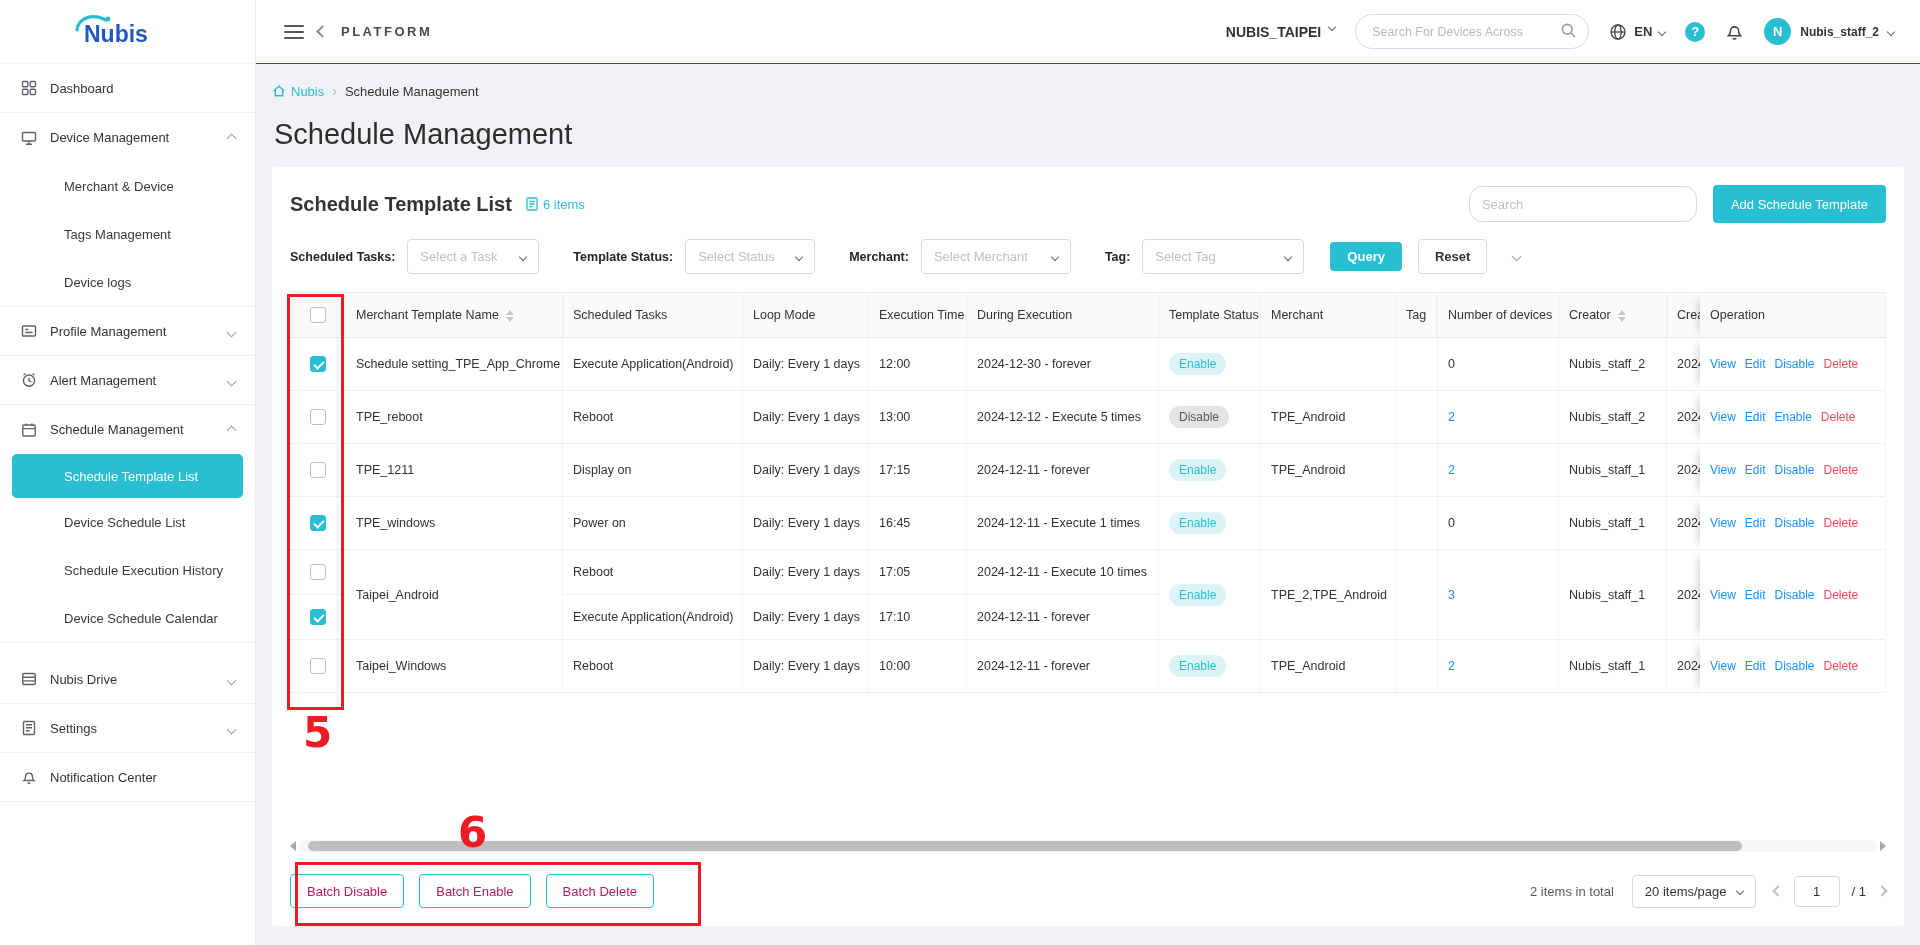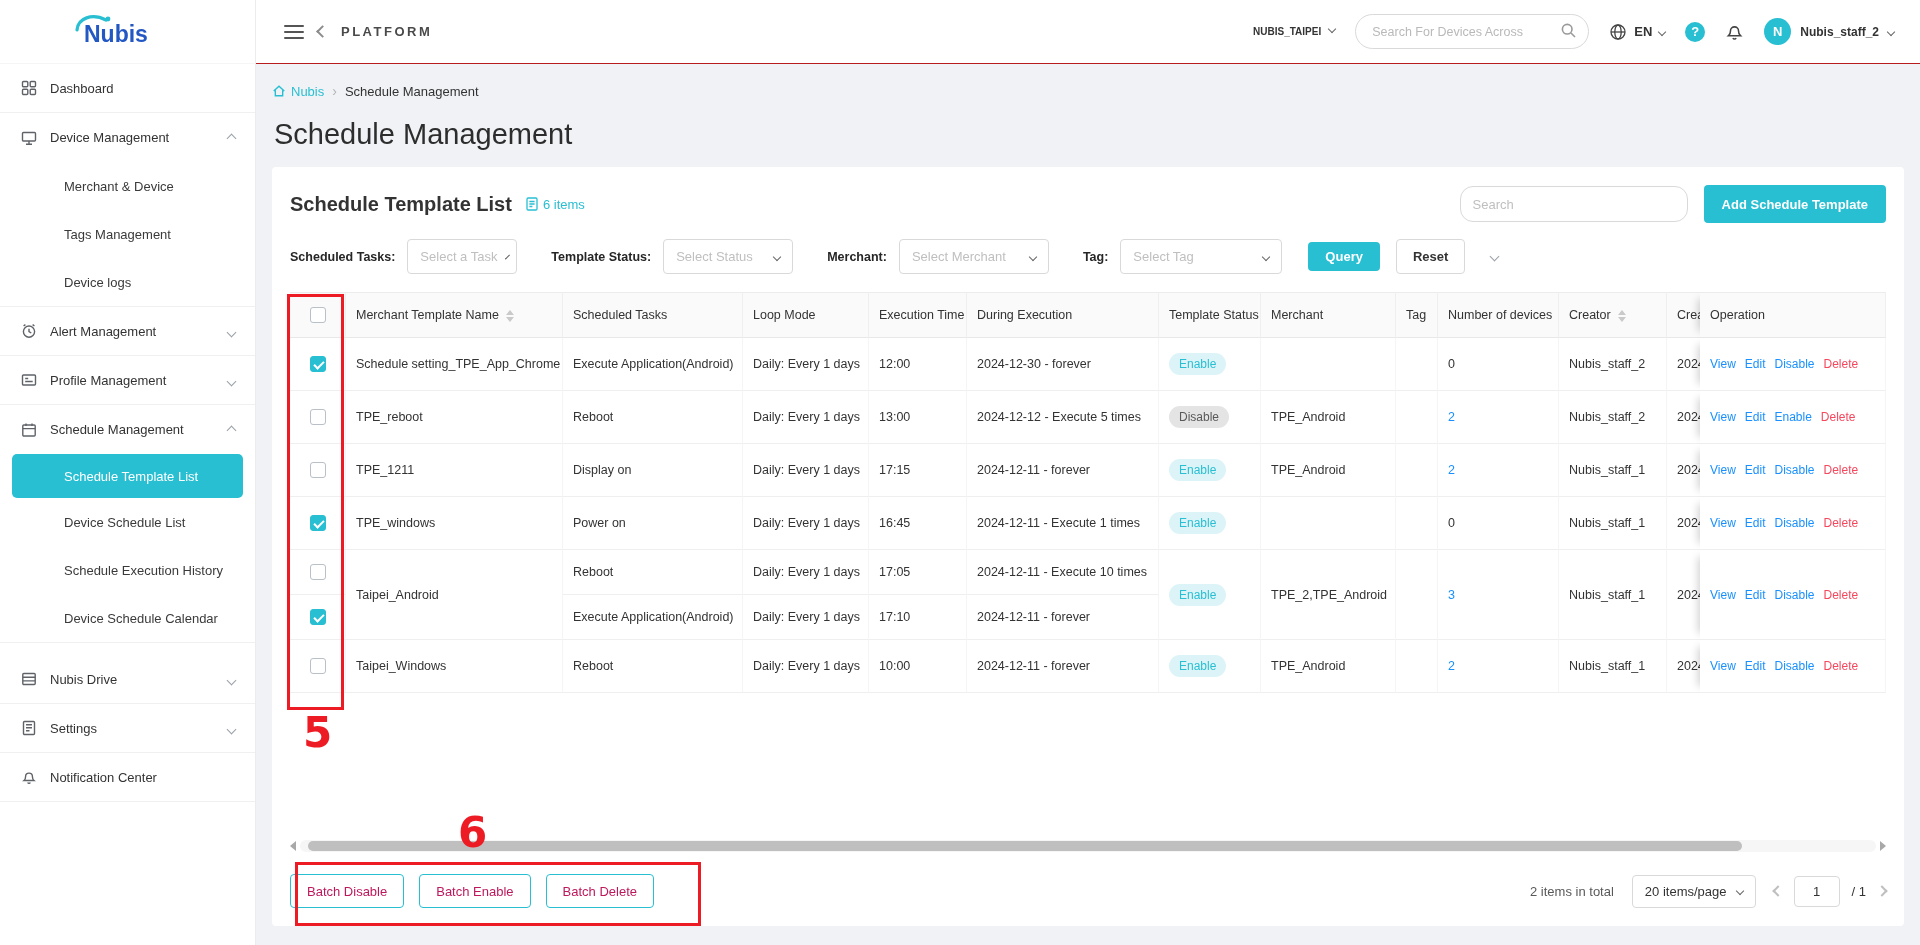--- a/index.html
+++ b/index.html
@@ -23,21 +23,21 @@
   .gap-top { margin-top:12px; }
 
   
   .main { flex:1; display:flex; flex-direction:column; min-width:0; }
   .topbar { height:64px; background:#fff; display:flex; align-items:center; padding:0 26px 0 28px; border-bottom:1px solid #b91c1c; gap:14px; }
   .hamburger { width:20px; display:flex; flex-direction:column; gap:4px; cursor:pointer; }
   .hamburger i { height:2px; background:#555; border-radius:1px; }
   .back-chev { width:9px; height:9px; border-left:2px solid #8c8c8c; border-bottom:2px solid #8c8c8c; transform:rotate(45deg); cursor:pointer; }
   .platform { font-size:13px; letter-spacing:2.5px; color:#4a4a4a; font-weight:600; }
   .top-right { margin-left:auto; display:flex; align-items:center; gap:20px; }
-  .org { display:flex; align-items:flex-start; gap:8px; font-size:10px; font-weight:700; color:#333; cursor:pointer; }
+  .org { display:flex; align-items:flex-start; gap:8px; font-size:14px; font-weight:700; color:#333; cursor:pointer; }
   .chev.sm { width:6px; height:6px; border-color:#666; }
   .top-search { position:relative; }
   .top-search input { width:234px; height:35px; border:1px solid #d9d9d9; border-radius:18px; padding:0 36px 0 16px; font-size:12.5px; color:#333; outline:none; font-family:inherit; }
   .top-search input::placeholder { color:#b9b9b9; }
   .top-search .mag { position:absolute; right:12px; top:8px; }
   .lang { display:flex; align-items:center; gap:7px; font-size:13px; font-weight:600; cursor:pointer; }
   .q-circle { width:20px; height:20px; border-radius:50%; background:#29bfd2; color:#fff; font-size:13px; font-weight:700; display:flex; align-items:center; justify-content:center; cursor:pointer; }
   .bell { cursor:pointer; display:flex; }
   .user-chip { display:flex; align-items:center; gap:9px; cursor:pointer; }
   .avatar { width:27px; height:27px; border-radius:50%; background:#29bfd2; color:#fff; font-size:13px; font-weight:700; display:flex; align-items:center; justify-content:center; }
@@ -51,21 +51,21 @@
   .breadcrumb .cur { color:#333; }
   .page-title { font-size:29px; font-weight:500; color:#2d2d2d; margin:14px 0 16px 2px; }
 
   .panel { background:#fff; border-radius:4px; padding:18px; min-height:758px; position:relative; }
   .panel-head { display:flex; align-items:center; }
   .panel-title { font-size:20px; font-weight:700; color:#333; }
   .items-badge { display:flex; align-items:center; gap:5px; margin-left:14px; color:#29bfd2; font-size:13px; }
   .panel-head-right { margin-left:auto; display:flex; align-items:center; gap:16px; }
   .panel-search input { width:228px; height:36px; border:1px solid #d9d9d9; border-radius:13px; padding:0 12px; font-size:13px; outline:none; font-family:inherit; }
   .panel-search input::placeholder { color:#bfbfbf; }
-  .btn-primary { background:#29bfd2; color:#fff; border:none; border-radius:4px; height:38px; padding:0 18px; font-size:13px; font-weight:700; cursor:pointer; font-family:inherit; }
+  .btn-primary { background:#29bfd2; color:#fff; border:none; border-radius:4px; height:38px; padding:0 18px; font-size:13px; font-weight:400; cursor:pointer; font-family:inherit; }
 
   .filters { display:flex; align-items:center; gap:12px; margin-top:16px; }
   .f-label { font-size:12.5px; font-weight:700; color:#262626; white-space:nowrap; }
   .select { height:35px; border:1px solid #d9d9d9; border-radius:4px; display:flex; align-items:center; padding:0 12px; gap:10px; cursor:pointer; background:#fff; }
   .select .ph { color:#bfbfbf; font-size:13px; white-space:nowrap; flex:1; }
   .f-gap { width:10px; }
   .btn-query { background:#29bfd2; color:#fff; border:none; border-radius:4px; height:29px; padding:0 17px; font-size:13px; font-weight:600; cursor:pointer; margin-left:14px; font-family:inherit; }
   .btn-reset { background:#fff; color:#333; border:1px solid #d9d9d9; border-radius:4px; height:35px; padding:0 16px; font-size:13px; font-weight:600; cursor:pointer; margin-left:4px; font-family:inherit; }
   .filters .collapse-chev { margin-left:14px; cursor:pointer; }
 
@@ -172,36 +172,36 @@
             <span>Tags Management</span>
           </div>
         <div class="sub-item">
             <span>Device logs</span>
           </div>
       </div>
 
       <div class="nav-item divided">
         <span class="ico">
           <svg width="16" height="16" viewBox="0 0 16 16" fill="none" stroke-width="1.4">
+              <rect x="1.5" y="3" width="13" height="10" rx="1"></rect>
+              <path d="M4.2 6.5 h3 M4.2 9.5 h7.5"></path>
+            </svg>
+        </span>
+        <span>Profile Management</span>
+        <span class="chev"></span>
+      </div>
+
+      <div class="nav-item divided">
+        <span class="ico">
+          <svg width="16" height="16" viewBox="0 0 16 16" fill="none" stroke-width="1.4">
               <circle cx="8" cy="8.6" r="5.6"></circle>
               <path d="M8 5.8 V8.6 L10.3 10 M2.6 2.8 L4.4 1.6 M13.4 2.8 L11.6 1.6"></path>
             </svg>
         </span>
         <span>Alert Management</span>
-        <span class="chev"></span>
-      </div>
-
-      <div class="nav-item divided">
-        <span class="ico">
-          <svg width="16" height="16" viewBox="0 0 16 16" fill="none" stroke-width="1.4">
-              <rect x="1.5" y="3" width="13" height="10" rx="1"></rect>
-              <path d="M4.2 6.5 h3 M4.2 9.5 h7.5"></path>
-            </svg>
-        </span>
-        <span>Profile Management</span>
         <span class="chev"></span>
       </div>
 
       <div class="nav-item">
         <span class="ico">
           <svg width="16" height="16" viewBox="0 0 16 16" fill="none" stroke-width="1.4">
               <rect x="1.8" y="3" width="12.4" height="11" rx="1"></rect>
               <path d="M5 1.4 V4 M11 1.4 V4 M1.8 6.6 h12.4"></path>
             </svg>
         </span>
@@ -335,21 +335,21 @@
           <div class="panel-head-right">
             <span class="panel-search">
               <input type="text" placeholder="Search" style="">
             </span>
             <button class="btn-primary">Add Schedule Template</button>
           </div>
         </div>
 
         <div class="filters">
           <span class="f-label">Scheduled Tasks:</span>
-          <div class="select" style="width:110px">
+          <div class="select" style="width:132px">
             <span class="ph">Select a Task</span>
             <span class="chev sm"></span>
           </div>
           <span class="f-gap"></span>
           <span class="f-label">Template Status:</span>
           <div class="select" style="width:130px">
             <span class="ph">Select Status</span>
             <span class="chev sm"></span>
           </div>
           <span class="f-gap"></span>

